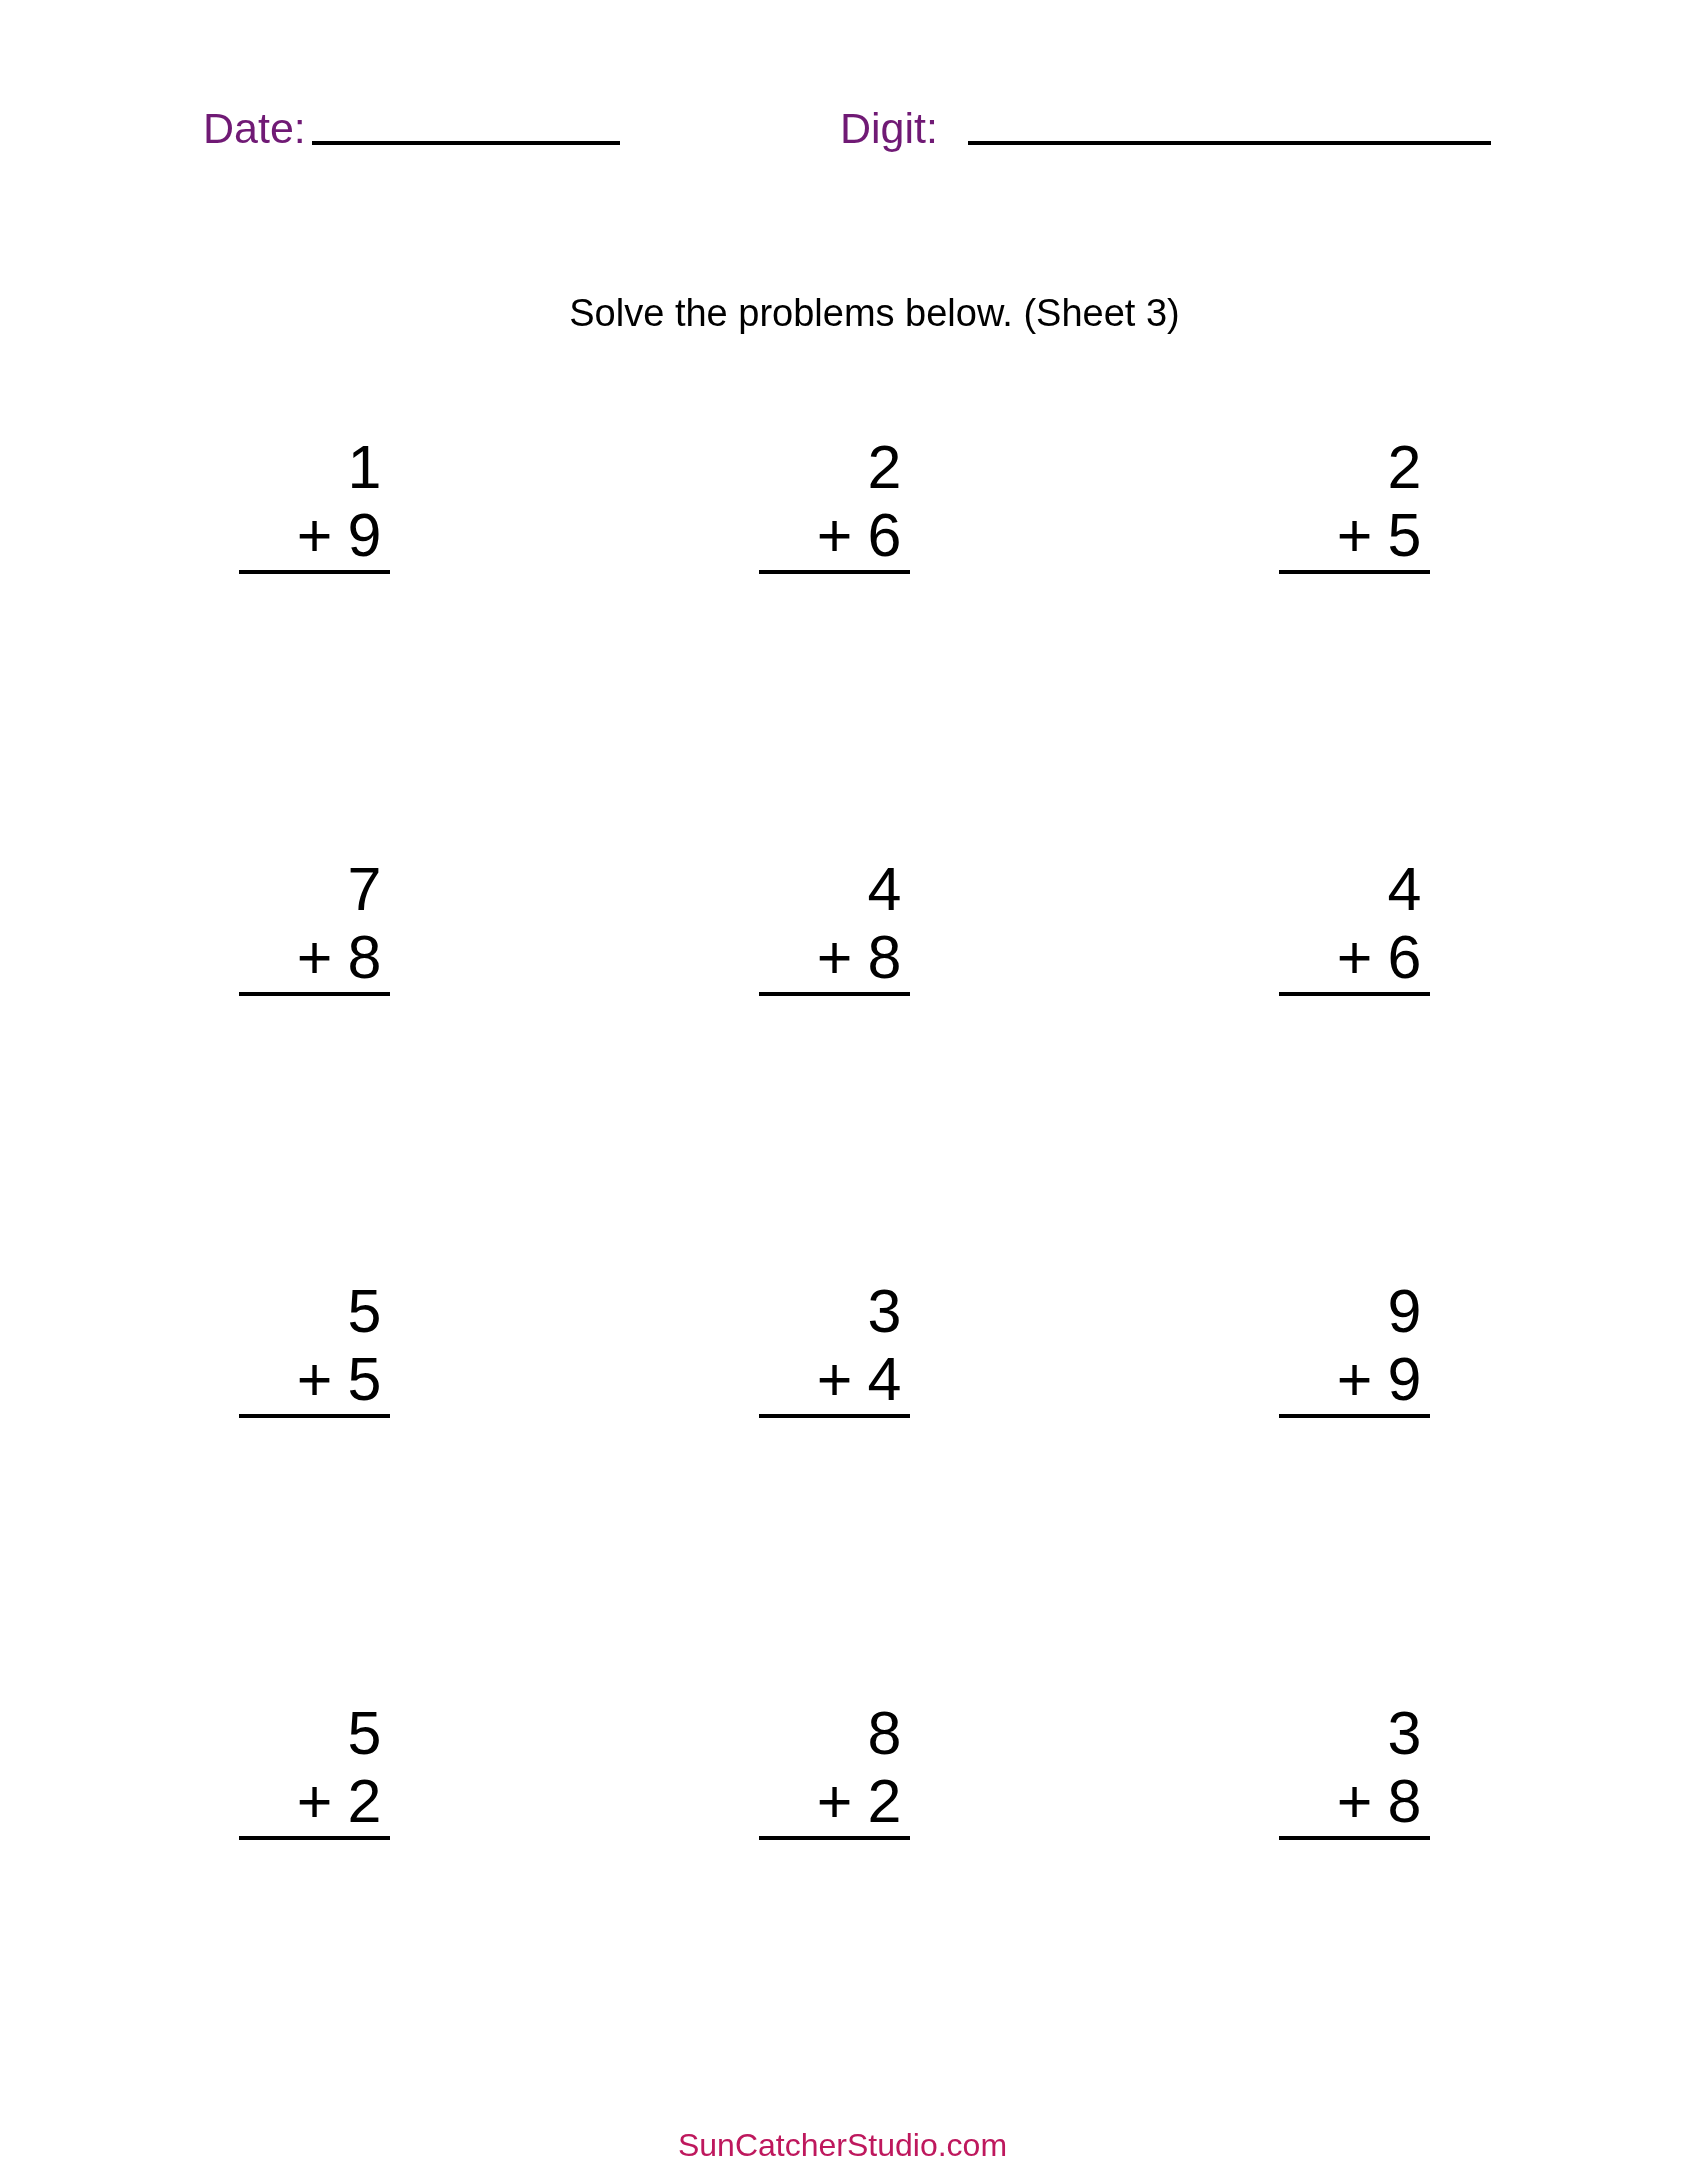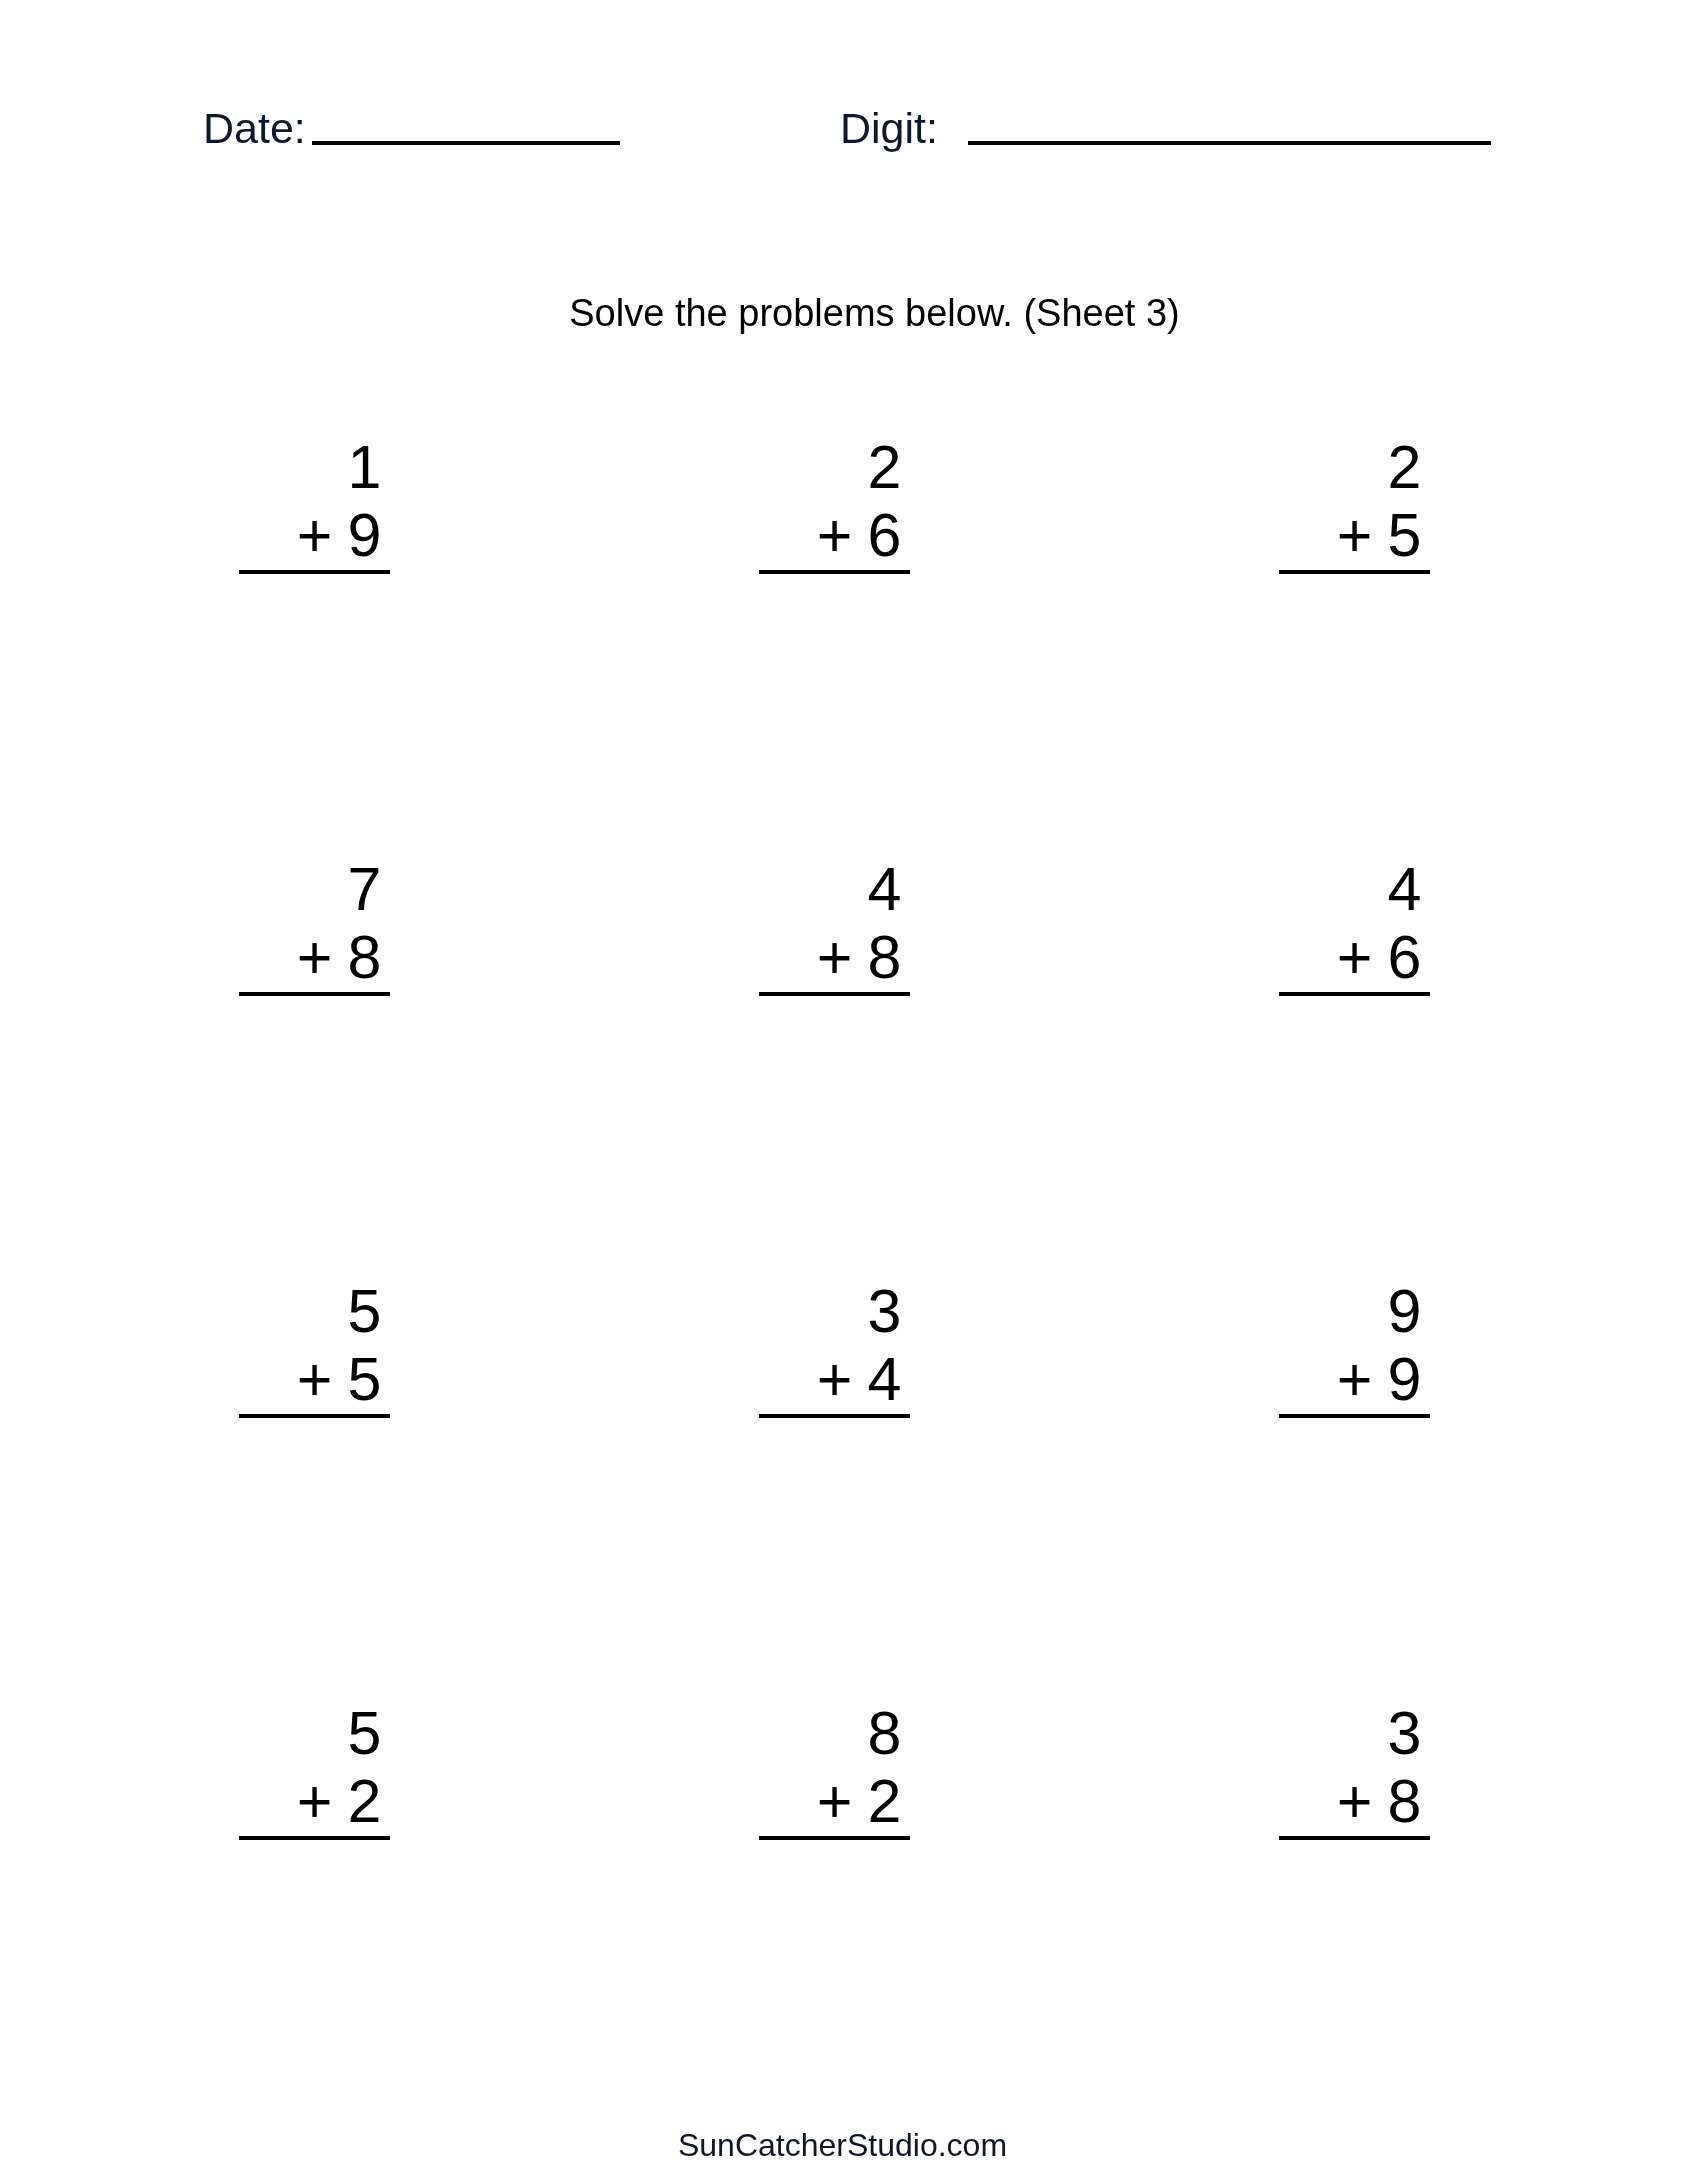--- a/index.html
+++ b/index.html
@@ -15,21 +15,21 @@
     font-family: "Liberation Sans", sans-serif;
     color: #000000;
     overflow: hidden;
   }
 
   
   .field-label {
     position: absolute;
     font-size: 43px;
     line-height: 48px;
-    color: #0f172a;
+    color: #701a75;
     white-space: nowrap;
   }
   .date-label { left: 203px; top: 104px; }
   .name-label { left: 840px; top: 104px; }
   .blank-line {
     position: absolute;
     height: 4.3px;
     background: #000;
   }
   .date-line { left: 312px; top: 141px; width: 308px; }
@@ -91,21 +91,21 @@
 
   
   .footer {
     position: absolute;
     left: 0;
     top: 2126px;
     width: 100%;
     text-align: center;
     font-size: 32px;
     line-height: 39px;
-    color: #0f172a;
+    color: #be185d;
     white-space: nowrap;
   }
 </style>
 </head>
 <body>
 
 <div class="page">
 
   <span class="field-label date-label">Date:</span>
   <div class="blank-line date-line"></div>

